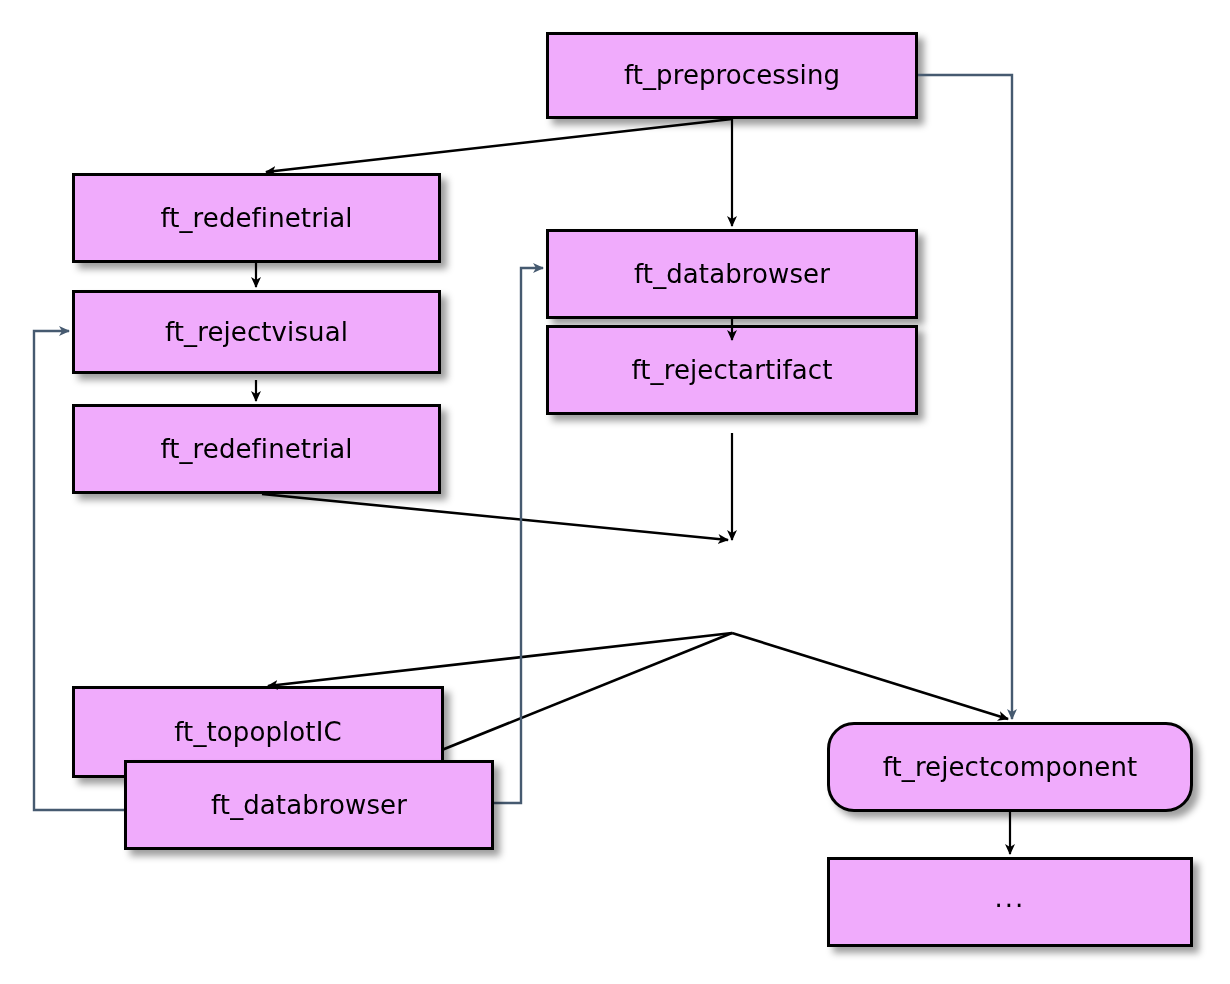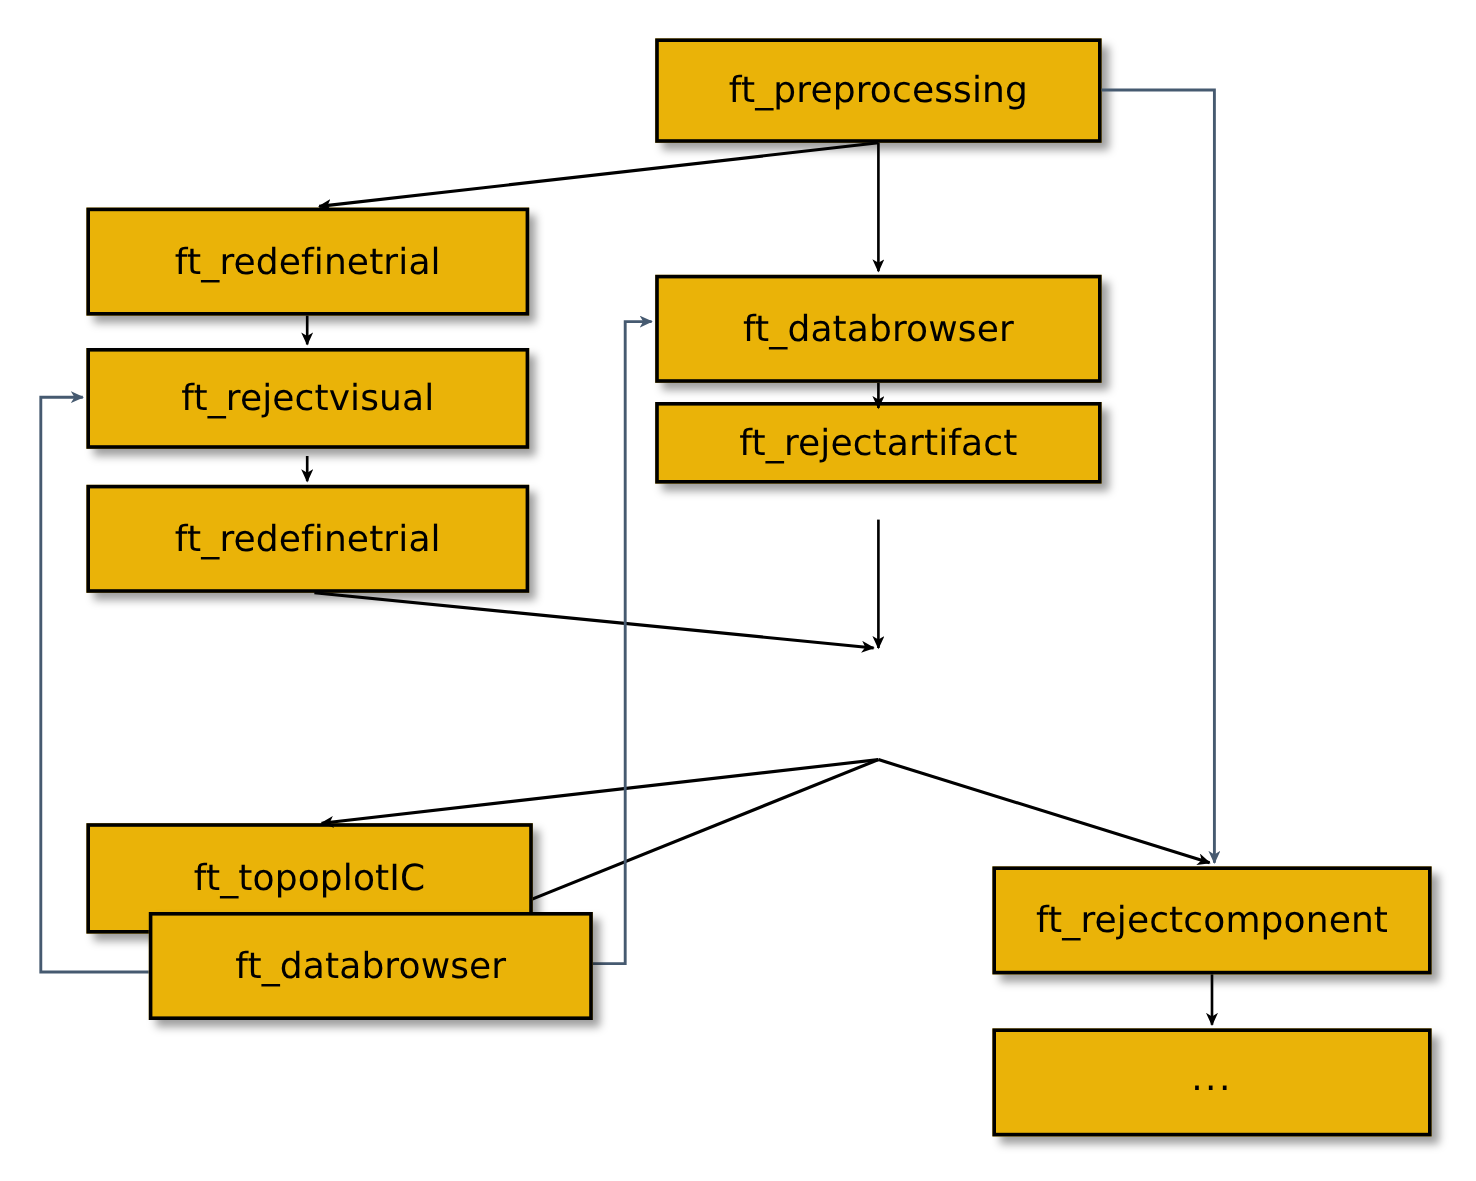--- a/index.html
+++ b/index.html
@@ -20,28 +20,28 @@
     position: absolute;
     left: 0;
     top: 0;
     width: 1230px;
     height: 984px;
     pointer-events: none;
   }
   .node {
     position: absolute;
     box-sizing: border-box;
-    background: #eab308;
+    background: #f0abfc;
     border: 3px solid #000000;
     box-shadow: 6px 6px 7px rgba(0,0,0,0.38);
     display: flex;
     align-items: center;
     justify-content: center;
     color: #000000;
-    font-size: 30px;
+    font-size: 26px;
     line-height: 1.1;
     letter-spacing: 0.1px;
     white-space: nowrap;
   }
   .node .node-label {
     display: block;
     text-align: center;
   }
   
   .node.ellipsis-node {
@@ -111,34 +111,34 @@
   </div>
 
   <div class="node layer-back" style="left:72px; top:404px; width:369px; height:90px;">
     <span class="node-label">ft_redefinetrial</span>
   </div>
 
   <div class="node layer-back" style="left:546px; top:229px; width:372px; height:90px;">
     <span class="node-label">ft_databrowser</span>
   </div>
 
-  <div class="node layer-back" style="left:546px; top:335px; width:372px; height:68px;">
+  <div class="node layer-back" style="left:546px; top:325px; width:372px; height:90px;">
     <span class="node-label">ft_rejectartifact</span>
   </div>
 
 
   <div class="node layer-back" style="left:72px; top:686px; width:372px; height:92px;">
     <span class="node-label">ft_topoplotIC</span>
   </div>
 
   <div class="node layer-front" style="left:124px; top:760px; width:370px; height:90px;">
     <span class="node-label">ft_databrowser</span>
   </div>
 
-  <div class="node layer-back" style="left:827px; top:722px; width:366px; height:90px;">
+  <div class="node layer-back" style="left:827px; top:722px; width:366px; height:90px;border-radius:27px;">
     <span class="node-label">ft_rejectcomponent</span>
   </div>
 
   <div class="node layer-back ellipsis-node" style="left:827px; top:857px; width:366px; height:90px;">
     <span class="node-label">...</span>
   </div>
 
   <svg id="edge-layer-top" class="layer-edges-top" viewBox="0 0 1230 984" style="position:absolute; left:0; top:0; width:1230px; height:984px; pointer-events:none;">
     <defs>
       <marker id="arrow-black-2" markerWidth="13" markerHeight="13" refX="10" refY="5" orient="auto" markerUnits="userSpaceOnUse">

